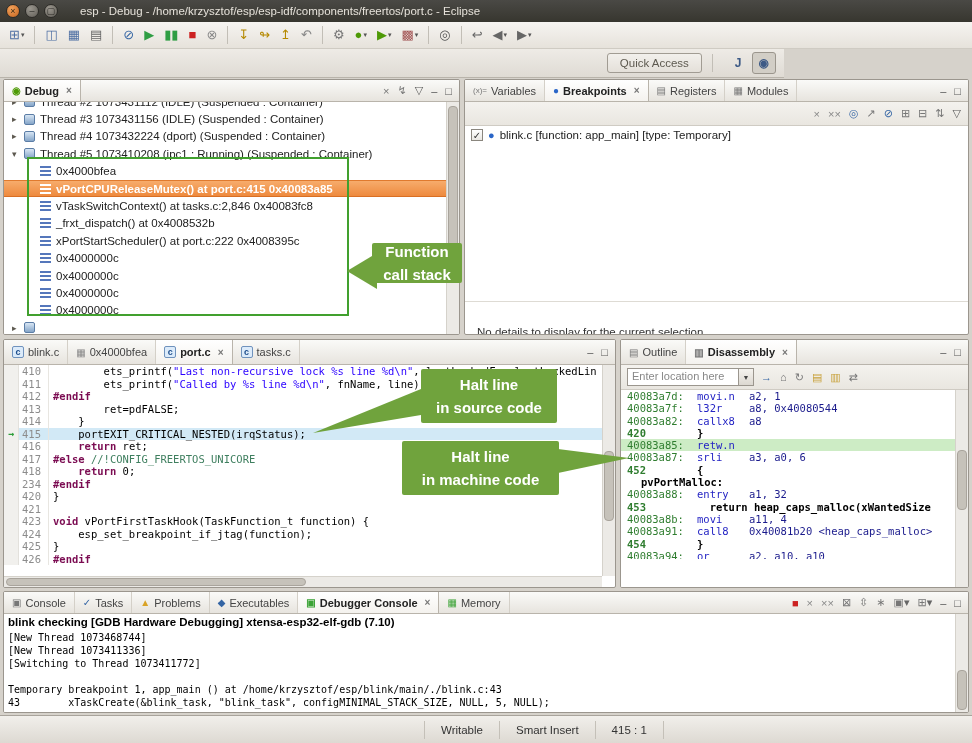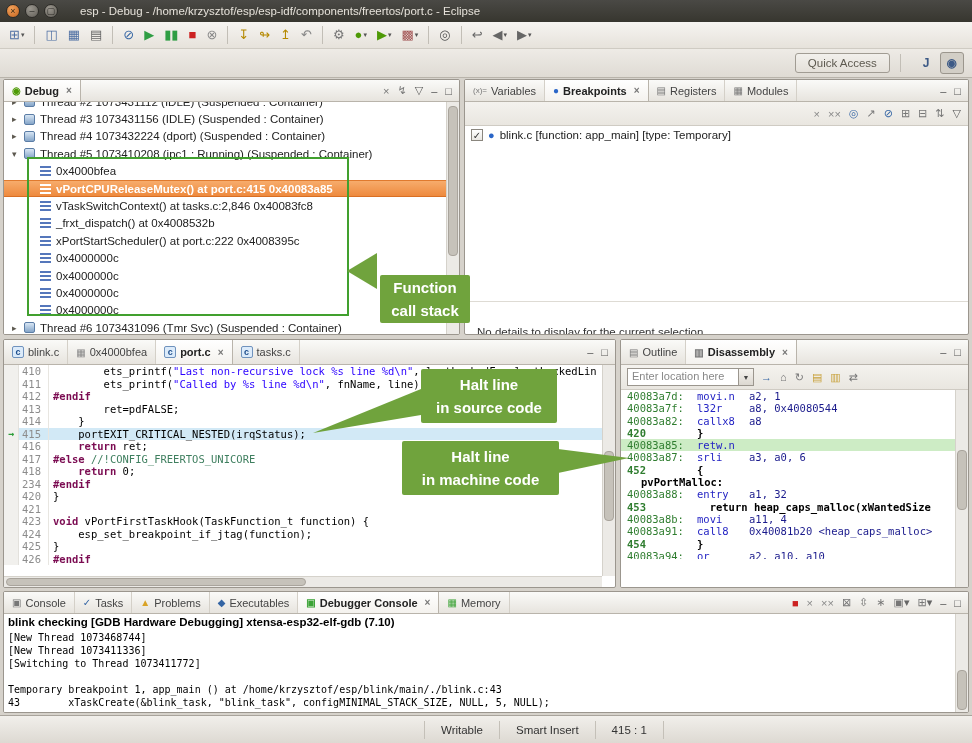--- a/index.html
+++ b/index.html
@@ -12,21 +12,21 @@
     background:linear-gradient(#4a4945,#37362f); display:flex; align-items:center; }
   .winctl { display:flex; gap:5px; margin-left:6px; }
   .wbtn { width:14px; height:14px; border-radius:50%; font-size:9px; line-height:13px; text-align:center;
     color:#3a2c16; background:radial-gradient(circle at 35% 30%, #f3a25b, #c4641f); border:1px solid #2c2b27; }
   .wbtn.gray { background:radial-gradient(circle at 35% 30%, #9a968e, #615e57); color:#2c2b27; }
   .wtitle { color:#e6e2da; font-size:11.5px; margin-left:22px; white-space:nowrap; }
 
   
   .toolbar1 { position:absolute; left:0; top:22px; width:972px; height:27px;
     background:linear-gradient(#f6f4f1,#e6e2db); border-bottom:1px solid #cfcbc3; display:flex; align-items:center; padding:0 4px; }
-  .toolbar2 { position:absolute; left:0; top:49px; width:972px; height:29px;
+  .toolbar2 { position:absolute; left:0; top:49px; width:784px; height:29px;
     background:linear-gradient(#eeebe6,#dfdbd4); border-bottom:1px solid #b9b4ab; display:flex; align-items:center; justify-content:flex-end; padding:0 8px; }
   .tbtn { display:inline-flex; align-items:center; padding:2px 3px; margin:0 1px; border:1px solid transparent; border-radius:3px;
     font-size:13px; cursor:default; line-height:16px; }
   .tbtn .dd { font-size:7px; color:#555; margin-left:1px; }
   .tsep { width:1px; height:18px; background:#c2beb6; margin:0 5px; }
   .quick-access { border:1px solid #a19c93; border-radius:3px; color:#5d594f; padding:3px 12px; font-size:11.5px; background:linear-gradient(#f2f0ec,#e4e0d9); }
   .persp { display:flex; align-items:center; margin-left:10px; gap:3px; }
   .pbtn { padding:3px 6px; border:1px solid transparent; border-radius:3px; font-size:12px; font-weight:bold; color:#3d5a86; }
   .pbtn.active { background:#d2cec6; border-color:#9b968d; }
 
@@ -284,21 +284,20 @@
           <span class="ic-frame"></span>
           <span>0x4000000c</span>
         </div>
         <div class="trow frame">
           <span class="ic-frame"></span>
           <span>0x4000000c</span>
         </div>
         <div class="trow">
           <span class="twistie">▸</span>
           <span class="ic-thread"></span>
-          <span>Thread #6 1073431096 (Tmr Svc) (Suspended : Container)</span>
         </div>
       </div>
     <div class="vscroll">
         <div class="vthumb" style="top:4px;height:150px;"></div>
       </div>
   </div>
 
   <div class="panel" style="left:464px;top:79px;width:505px;height:256px;">
     <div class="ptabs">
       <div style="display:flex">
@@ -521,21 +520,21 @@
   </div>
 
   <div class="stack-outline" style="left:27px;top:157px;width:322px;height:159px;"></div>
 
   <svg class="arrows" width="972" height="743">
     <polygon points="377,253 377,289 347,271" fill="#70a33d"></polygon>
     <polygon points="421,389 421,415 313,433" fill="#70a33d"></polygon>
     <polygon points="558,449 558,473 629,458" fill="#70a33d"></polygon>
   </svg>
 
-  <div class="callout" style="left:380px;top:243px;width:90px;height:48px;margin-top:32px;">
+  <div class="callout" style="left:372px;top:243px;width:90px;height:40px;">
     <div>Function</div>
     <div>call stack</div>
   </div>
   <div class="callout" style="left:421px;top:369px;width:136px;height:54px;">
     <div>Halt line</div>
     <div>in source code</div>
   </div>
   <div class="callout" style="left:402px;top:441px;width:157px;height:54px;">
     <div>Halt line</div>
     <div>in machine code</div>

